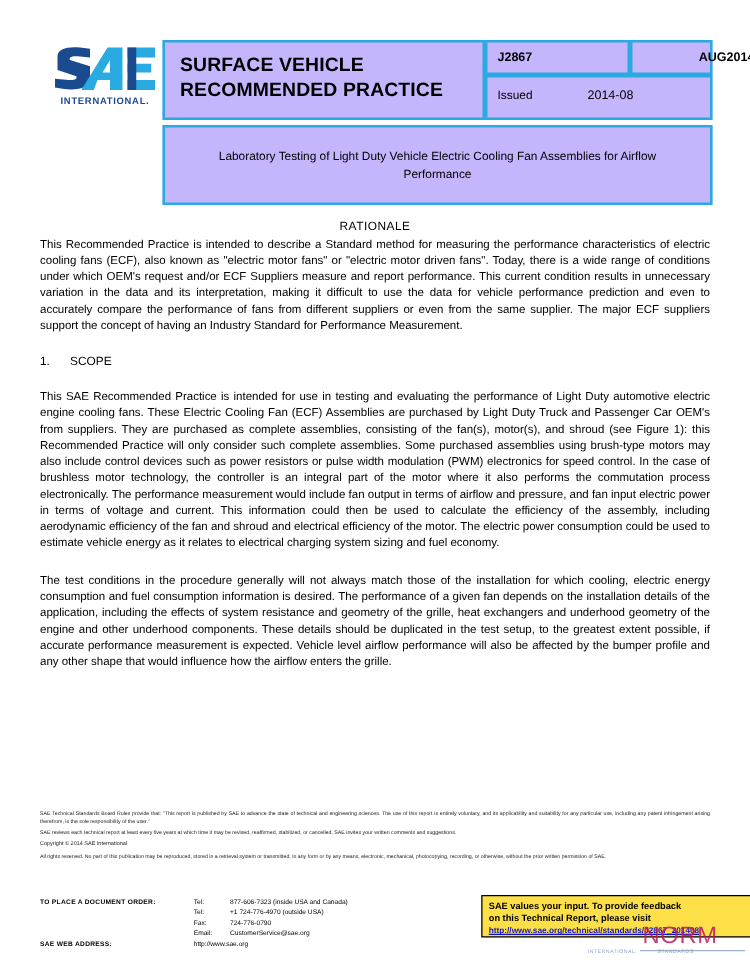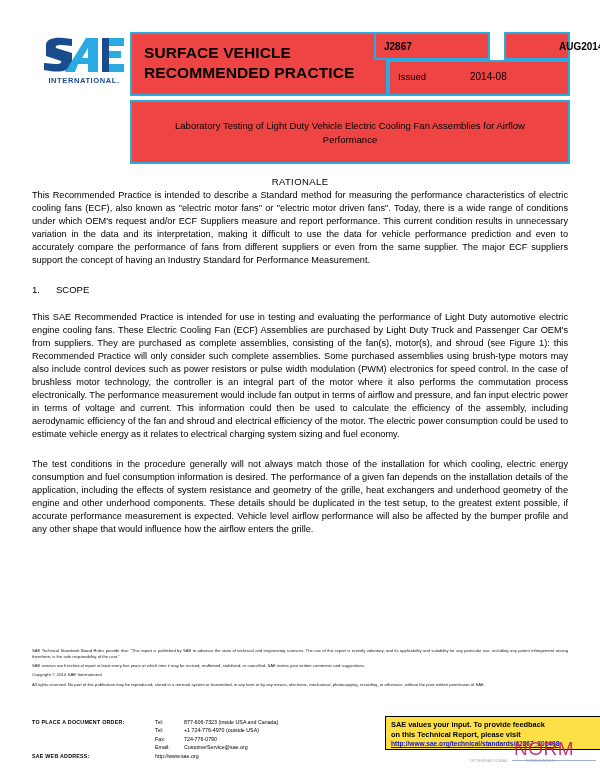--- a/index.html
+++ b/index.html
@@ -62,40 +62,40 @@
     position: absolute;
     left: 100px;
     top: 0px;
     width: 440px;
     height: 132px;
   }
   .box {
     position: absolute;
     border: 2px solid #29ABE2;
     box-sizing: border-box;
-    background: #ef4444;
+    background: #c4b5fd;
     text-decoration: underline;
   }
   .box-practice {
     left: 0; top: 0;
     width: 258px;
     height: 64px;
   }
   .practice-text {
     position: absolute;
     left: 12px;
     top: 9px;
     font-size: 15.5px;
     font-weight: bold;
     line-height: 20px;
     letter-spacing: 0.1px;
     white-space: nowrap;
   }
   .box-num {
-    left: 244px; top: 0;
+    left: 258px; top: 0;
     width: 116px;
     height: 28px;
   }
   .num-text {
     position: absolute;
     left: 8px;
     top: 7px;
     font-size: 10px;
     font-weight: bold;
   }

